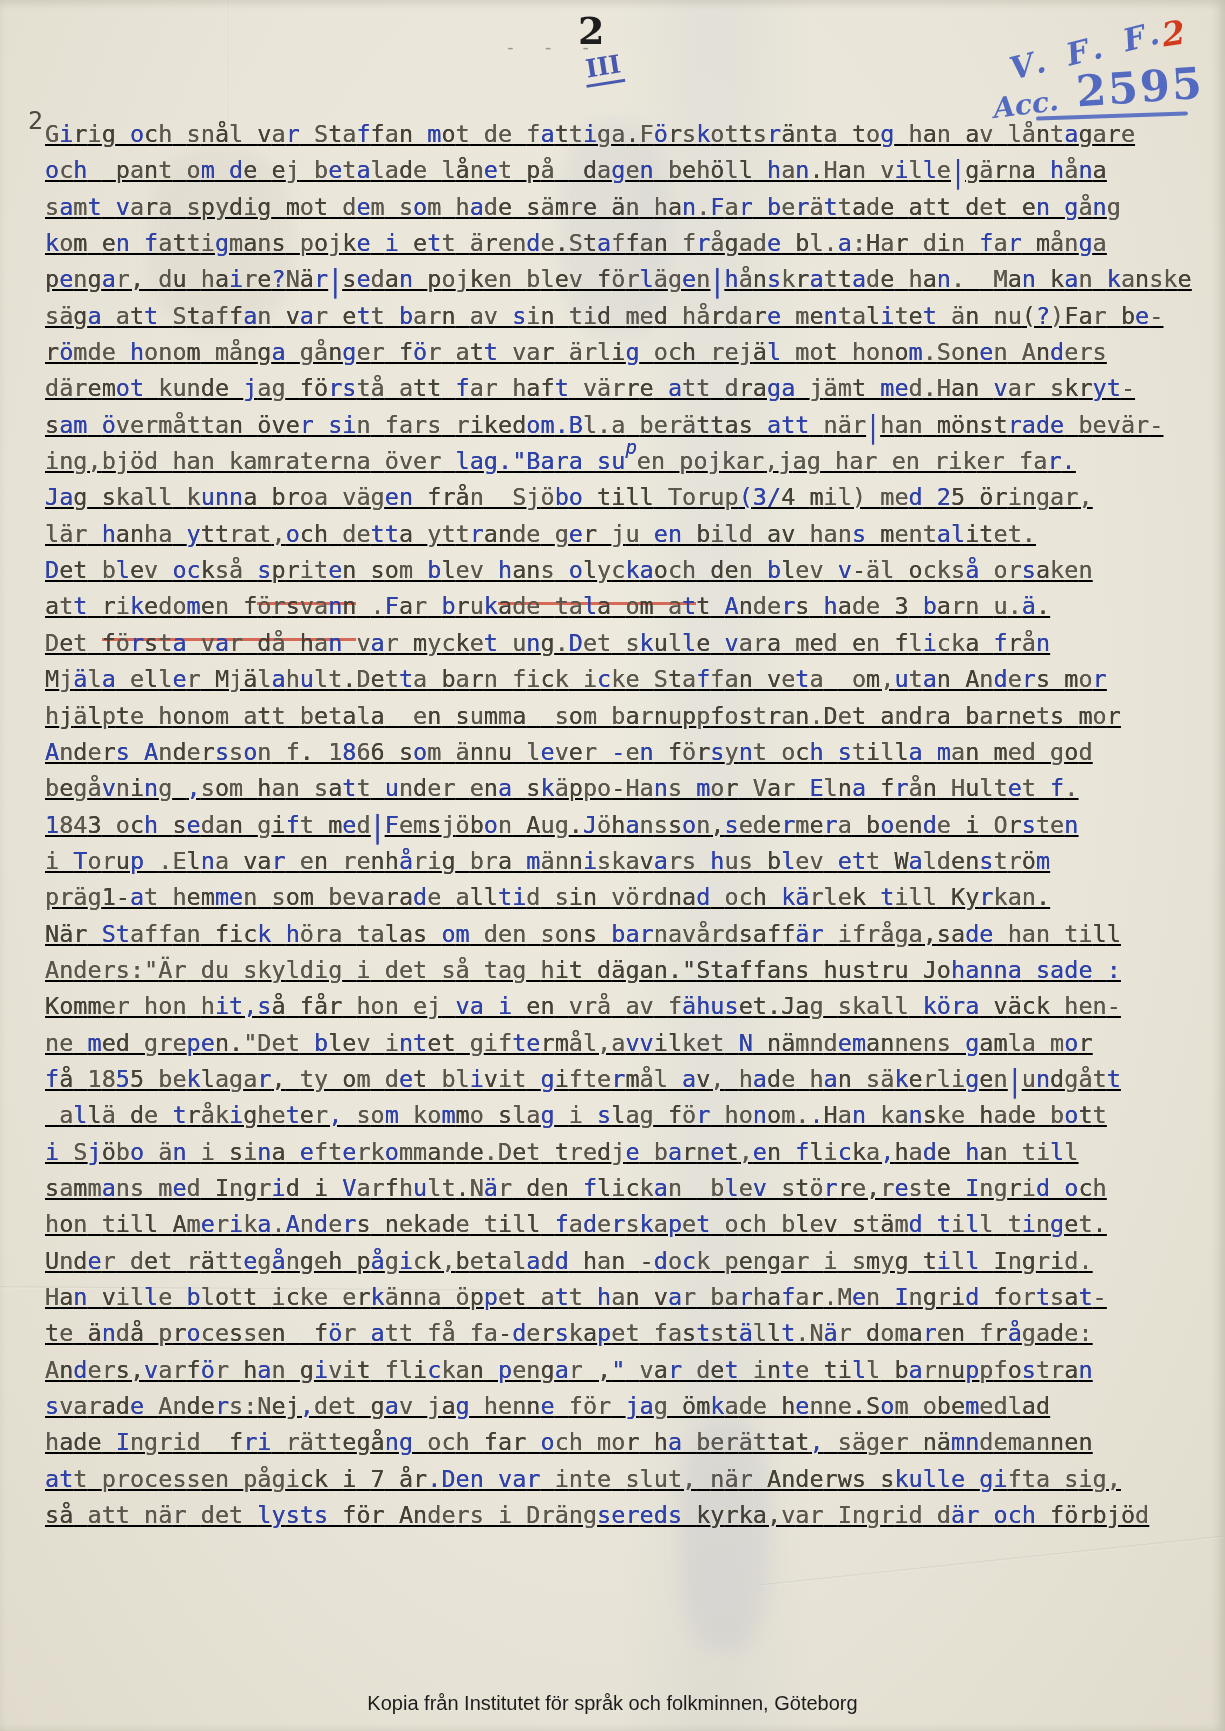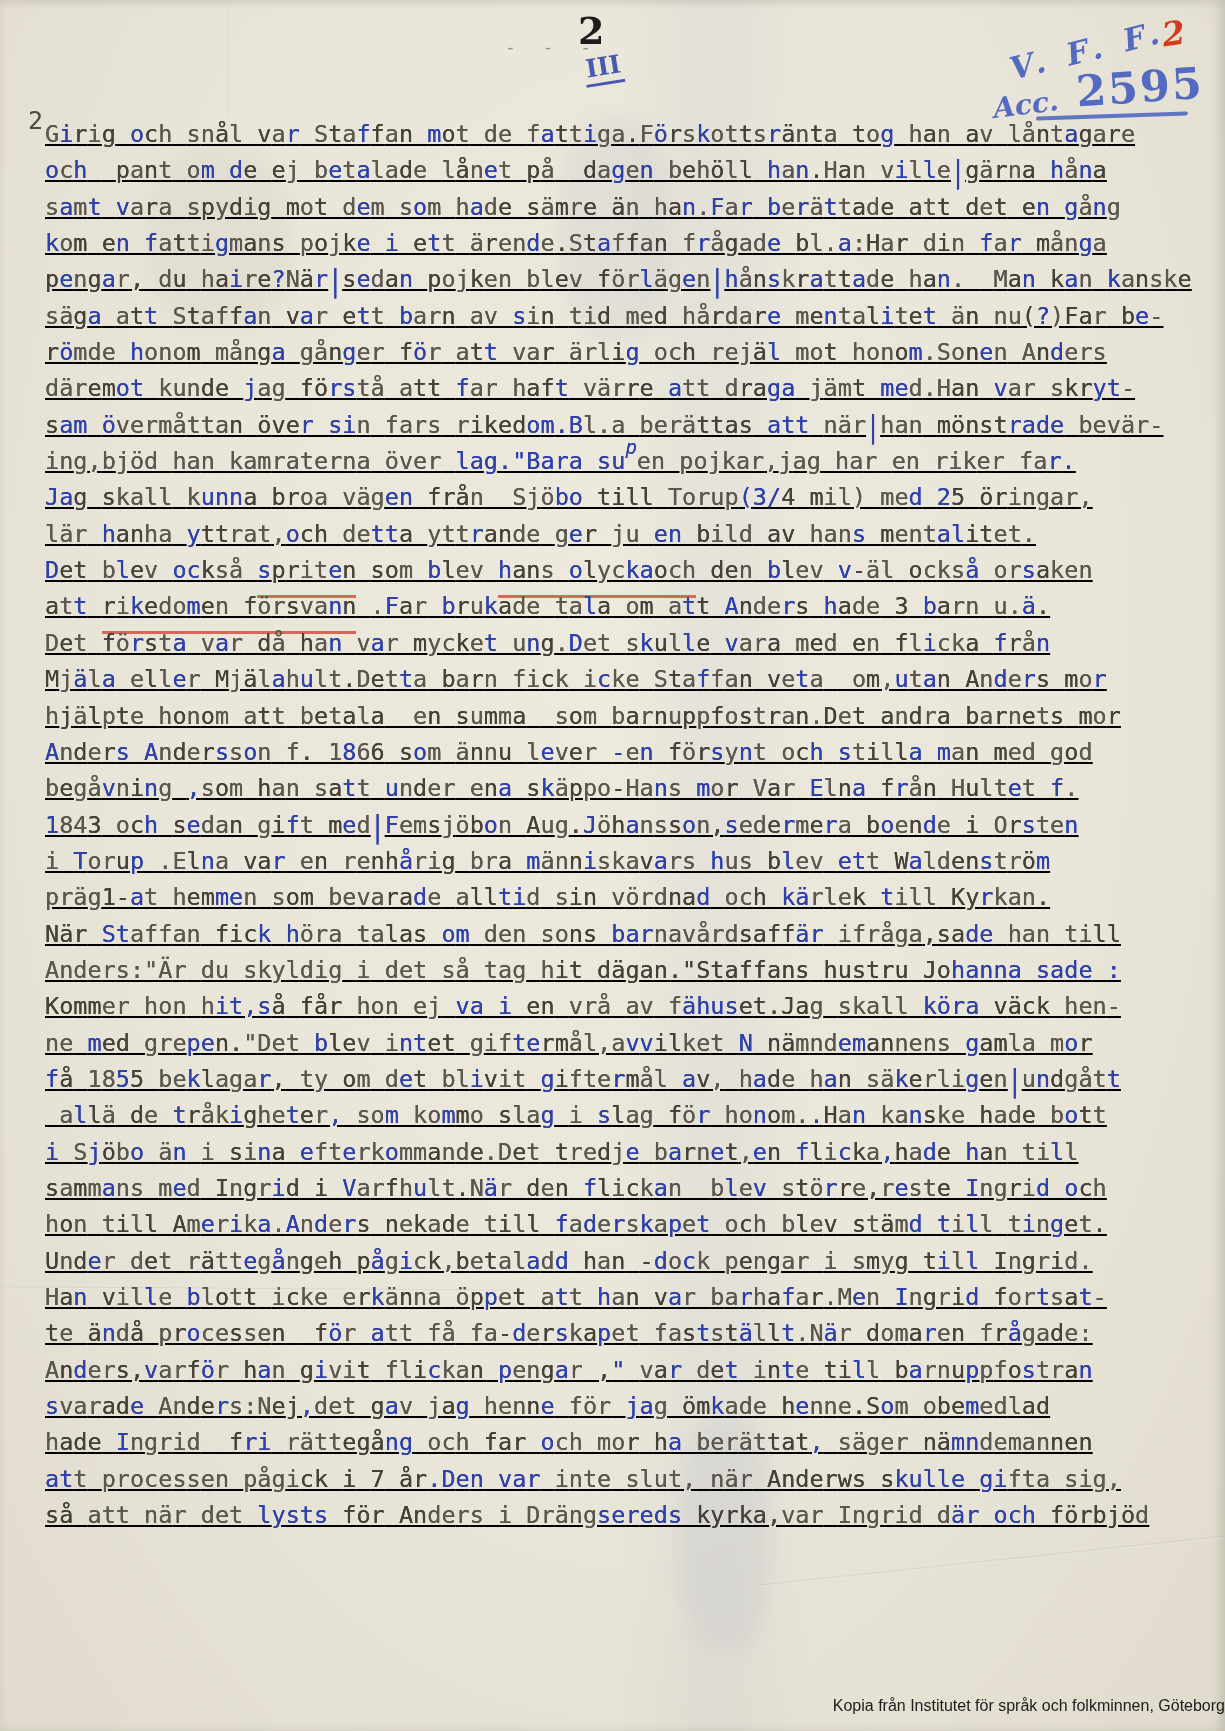--- a/index.html
+++ b/index.html
@@ -46,26 +46,26 @@
     opacity:.8;transform:rotate(-2deg);border-radius:2px;}
 
   
   .tw-body{position:absolute;left:45px;top:116px;width:1165px;font-size:23.5px;line-height:36.35px;
     white-space:pre;text-shadow:0 0 .6px currentColor;}
   .tline{height:36.35px;text-decoration:underline;}
   .ch.mid{color:var(--ink);}
   .ch.dark{color:var(--inkdark);}
   .ch.blue{color:var(--inkblue);}
   .ch.bar{color:var(--inkblue);display:inline-block;transform:scaleY(1.3) translateY(1px);}
-  .seg.redu{border-bottom:3px solid rgba(205,55,35,.72);padding-bottom:11px;}
+  .seg.redu{border-bottom:3px solid rgba(205,55,35,.72);padding-bottom:18px;}
   .seg.sup{position:relative;}
   .seg.sup .ch{position:relative;top:-15px;font-size:19px;font-style:italic;color:var(--inkblue)!important;}
 
-  .footer-caption{position:absolute;left:0;right:0;bottom:16px;text-align:right;
-    font-family:"Liberation Sans","DejaVu Sans",sans-serif;font-size:16px;color:var(--footer);}
+  .footer-caption{position:absolute;left:0;right:0;bottom:16px;text-align:center;
+    font-family:"Liberation Sans","DejaVu Sans",sans-serif;font-size:20px;color:var(--footer);}
 </style>
 </head>
 <body>
 
 <div class="paper">
   <div class="ghost-column"></div>
   <div class="ghost-blob gb1"></div>
   <div class="ghost-blob gb2"></div>
   <div class="ghost-blob gb3"></div>
   <div class="crease cr1"></div>

